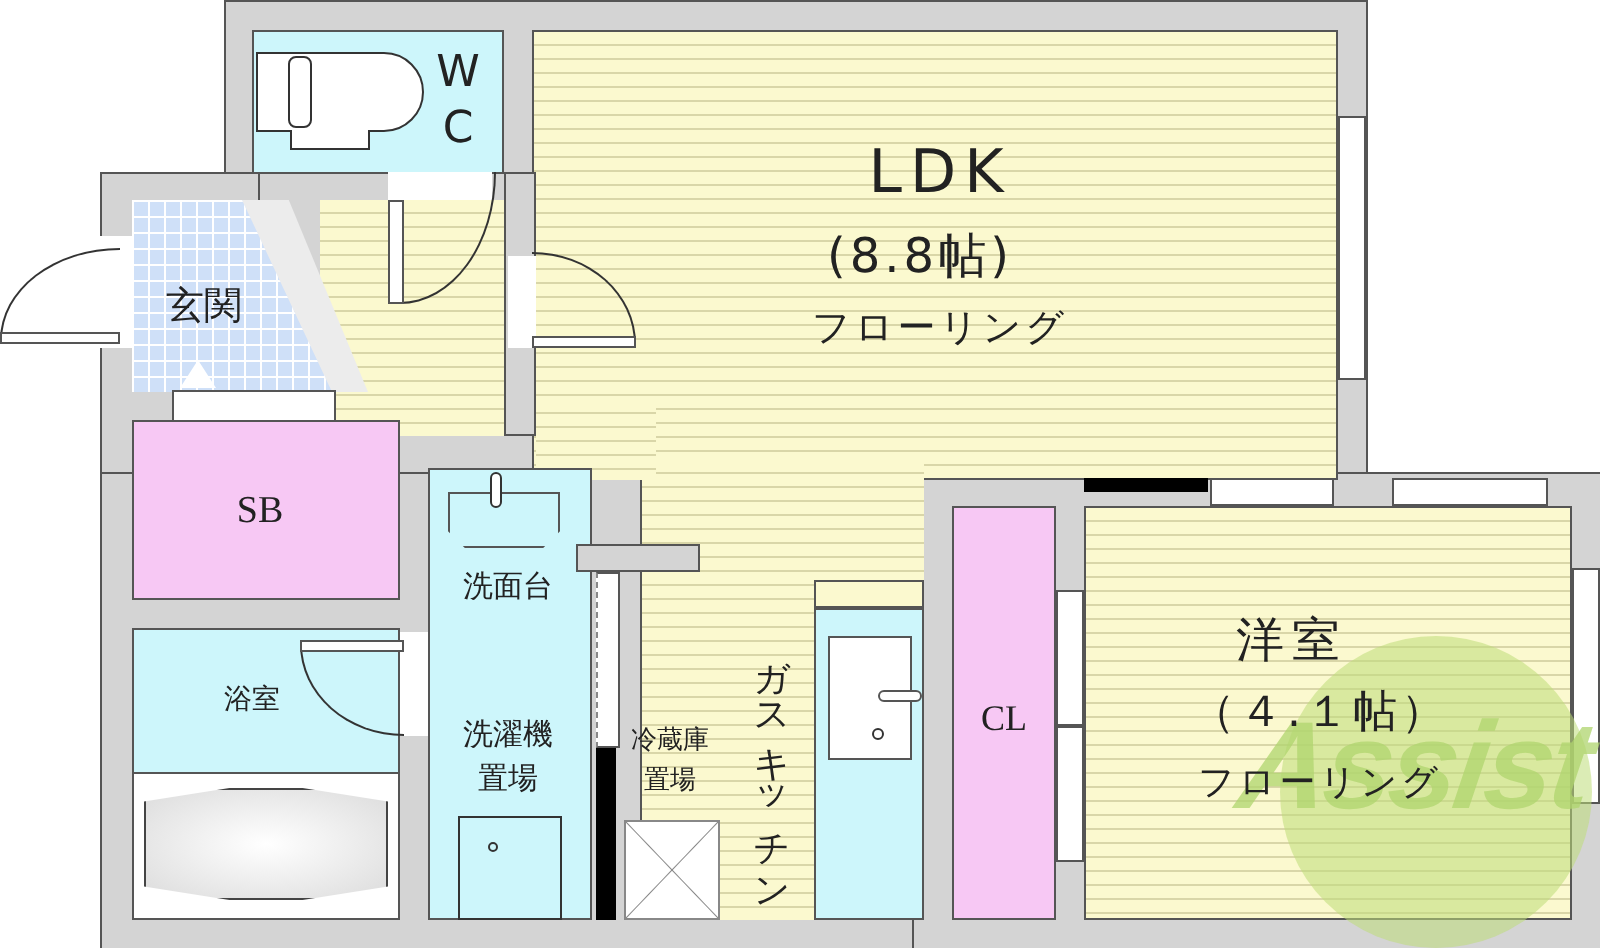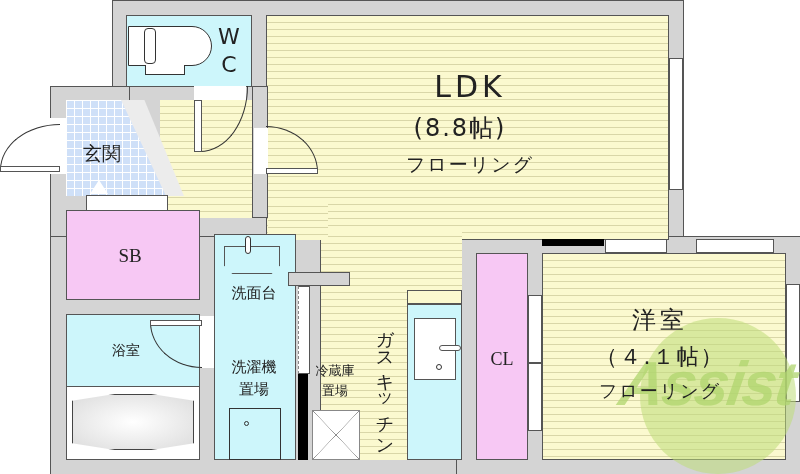--- a/index.html
+++ b/index.html
@@ -114,15 +114,15 @@
 
 <div class="abs floor" style="left:542px;top:253px;width:244px;height:207px;"></div>
 <div class="abs" style="left:542px;top:239px;width:62px;height:7px;background:#000;"></div>
 <div class="abs white" style="left:605px;top:239px;width:62px;height:14px;"></div>
 <div class="abs white" style="left:696px;top:239px;width:78px;height:14px;"></div>
 <div class="abs white" style="left:786px;top:284px;width:14px;height:118px;"></div>
 
 <div class="abs" style="left:640px;top:318px;width:156px;height:156px;border-radius:50%;background:rgba(190,220,120,0.55);"></div>
 <div class="abs wm" style="left:620px;top:348px;font-size:62px;transform:skewX(-8deg);letter-spacing:-2px;">Assist</div>
 
-<div class="abs label mid" style="left:570px;top:308px;width:180px;font-size:24px;letter-spacing:4px;">洋室</div>
+<div class="abs label mid" style="left:556px;top:308px;width:180px;font-size:24px;letter-spacing:4px;">洋室</div>
 <div class="abs label mid" style="left:560px;top:346px;width:200px;font-size:22px;">（４.１帖）</div>
 <div class="abs label sm" style="left:560px;top:382px;width:200px;font-size:18px;letter-spacing:2px;">フローリング</div>
 
 </body></html>

